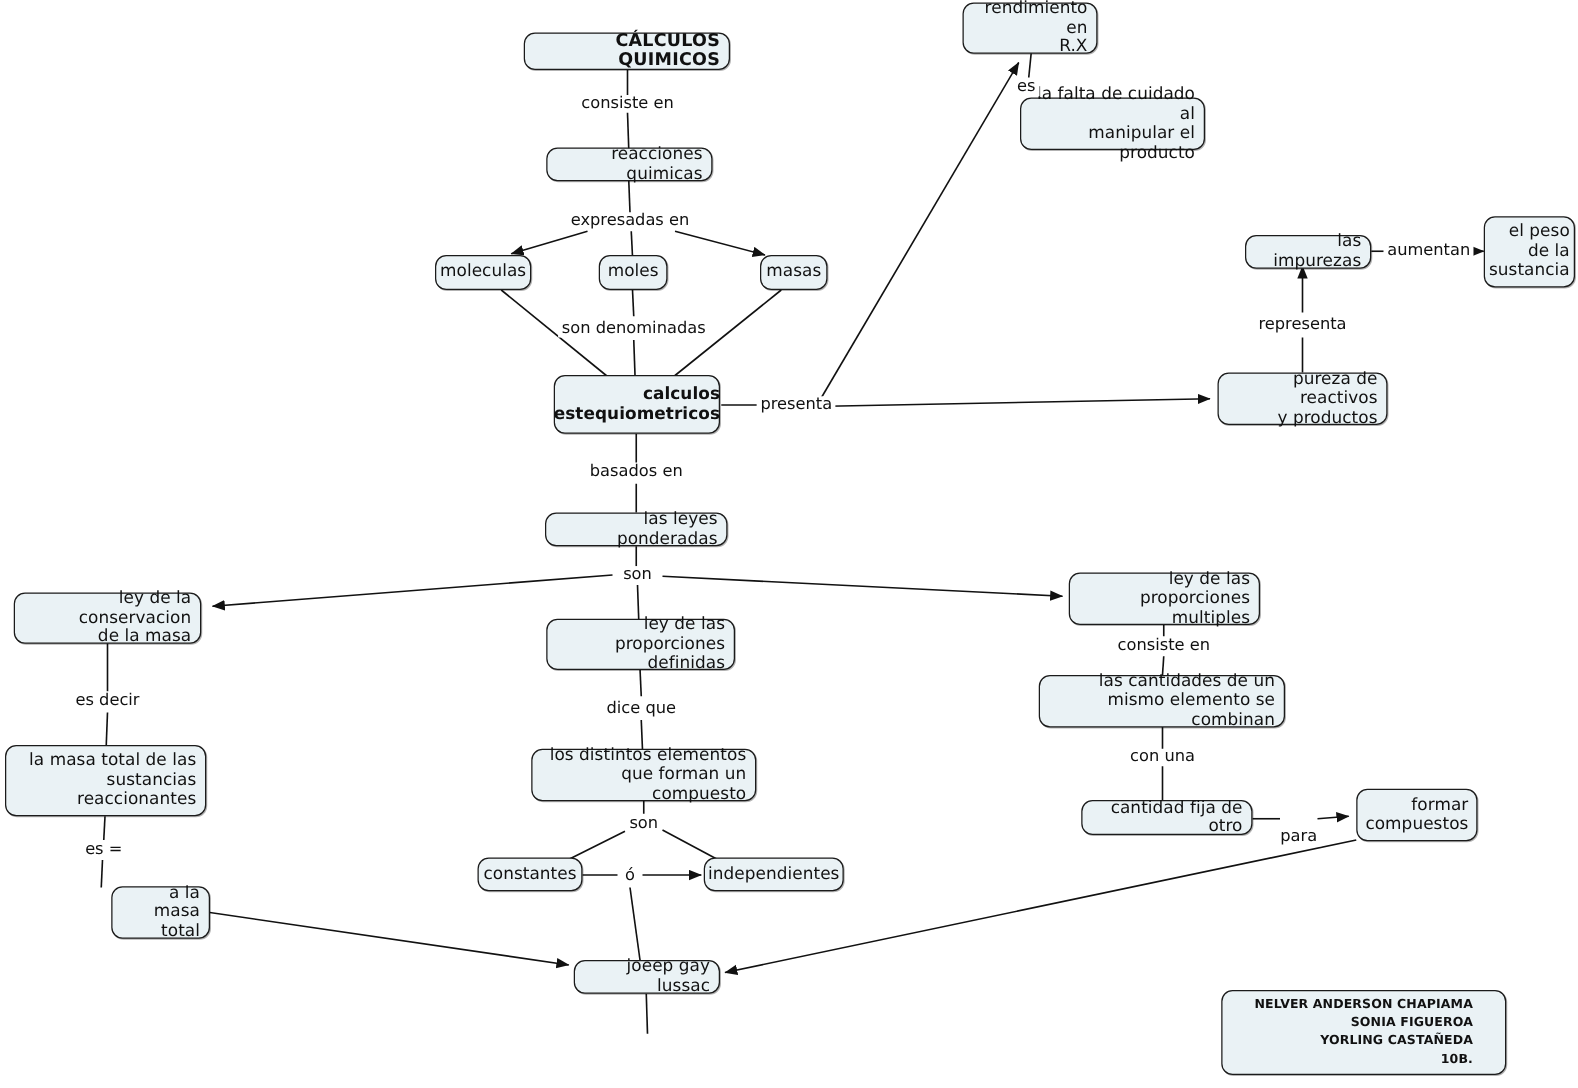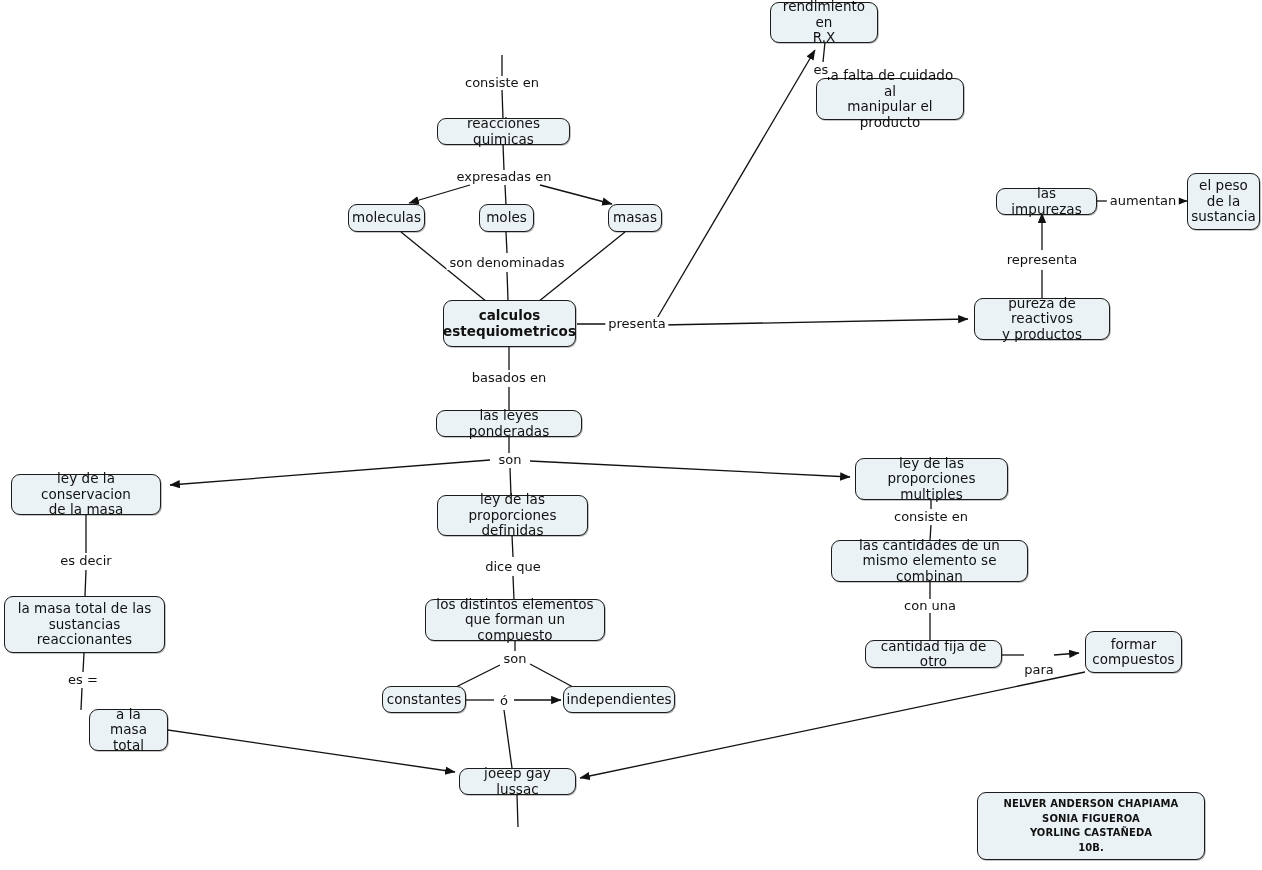--- a/index.html
+++ b/index.html
@@ -23,21 +23,21 @@
   }
   .node{
     position:absolute;
     box-sizing:border-box;
     background:#eaf2f5;
     border:1.4px solid #1b1b1b;
     border-radius:9px;
     display:flex;
     align-items:center;
     justify-content:center;
-    text-align:center;
+    text-align:right;
     color:#111111;
     font-size:13.5px;
     line-height:15.5px;
     letter-spacing:0.05px;
     padding:2px 7px;
     white-space:pre-line;
     box-shadow:0.8px 0.8px 0 rgba(0,0,0,0.30);
   }
   .node.bold{ font-weight:bold; }
   .node.title{
@@ -142,20 +142,21 @@
 
       <line x1="1002" y1="655" x2="1024" y2="655"></line>
       <line x1="1054" y1="655" x2="1079" y2="653" marker-end="url(#arrow)"></line>
 
       <line x1="1085" y1="672" x2="580" y2="778" marker-end="url(#arrow)"></line>
 
       <line x1="517" y1="795" x2="518" y2="827"></line>
     </g>
   </svg>
 
+  <div class="node title" style="left:419px; top:26px; width:165px; height:30px;">CÁLCULOS QUIMICOS</div>
 
   <div class="node" style="left:437px; top:118px; width:133px; height:27px;">reacciones quimicas</div>
 
   <div class="node" style="left:348px; top:204px; width:77px; height:28px;">moleculas</div>
 
   <div class="node" style="left:479px; top:204px; width:55px; height:28px;">moles</div>
 
   <div class="node" style="left:608px; top:204px; width:54px; height:28px;">masas</div>
 
   <div class="node bold" style="left:443px; top:300px; width:133px; height:47px;">calculos

